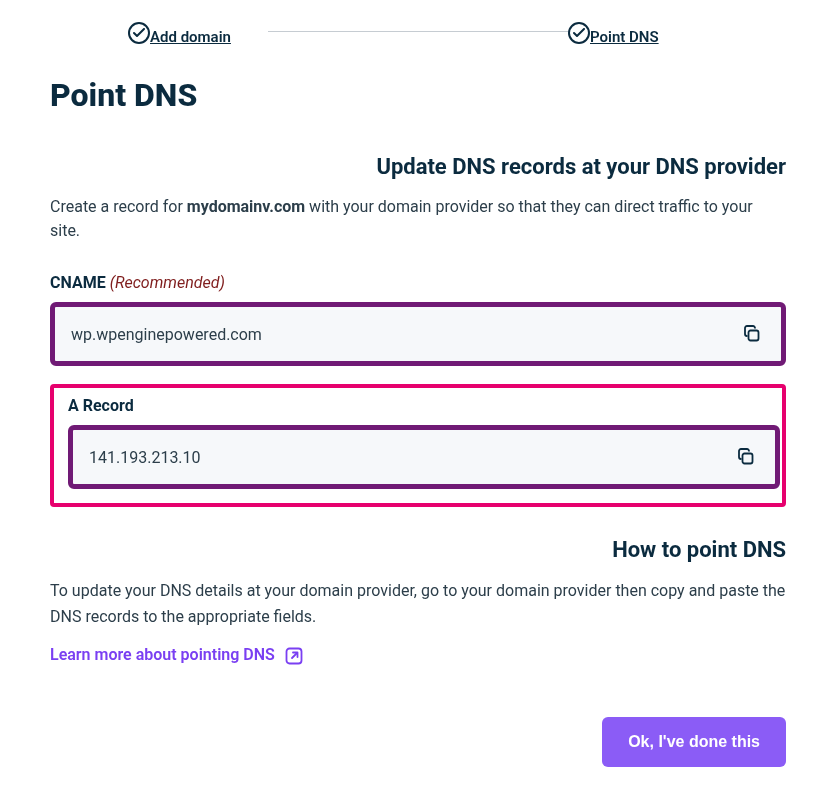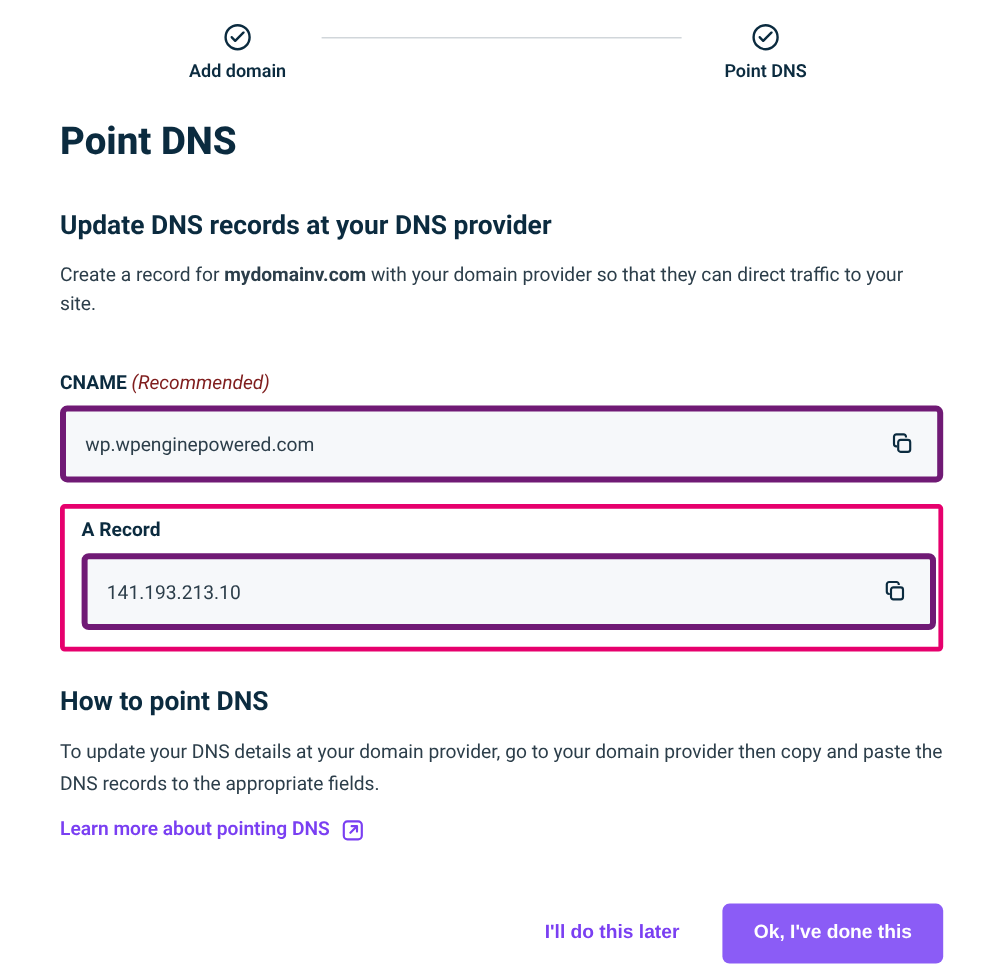--- a/index.html
+++ b/index.html
@@ -12,23 +12,24 @@
   }
   .stepper {
     display: flex;
     align-items: flex-start;
     justify-content: center;
     gap: 0;
     margin-bottom: 30px;
   }
   .step {
     display: flex;
-    flex-direction: column;
+    flex-direction: row;
     align-items: center;
     width: 140px;
+    text-decoration: underline;
   }
   .step-circle {
     width: 22px;
     height: 22px;
     border: 2px solid #0b2b3f;
     border-radius: 50%;
     display: flex;
     align-items: center;
     justify-content: center;
     background: #fff;
@@ -50,26 +51,27 @@
     font-size: 32px;
     font-weight: 800;
     color: #0b2b3f;
     margin-bottom: 40px;
   }
   h2.section-title {
     font-size: 22px;
     font-weight: 700;
     color: #0b2b3f;
     margin-bottom: 16px;
+    text-align: right;
   }
   p.body-text {
     font-size: 16px;
     color: #2c3e4a;
     line-height: 1.5;
-    margin-bottom: 44px;
+    margin-bottom: 30px;
   }
   strong.inline { font-weight: 700; }
   .record-block { margin-bottom: 18px; }
   .record-label {
     font-size: 16px;
     color: #0b2b3f;
     font-weight: 700;
     margin-bottom: 10px;
   }
   .record-label .hint {
@@ -244,18 +246,17 @@
     <svg width="20" height="20" viewBox="0 0 20 20" fill="none">
       <rect x="2.5" y="2.5" width="15" height="15" rx="3" stroke="#7a3ff2" stroke-width="1.8"></rect>
       <path d="M8 12 L13 7" stroke="#7a3ff2" stroke-width="1.8" stroke-linecap="round"></path>
       <path d="M9 6.5 H13.5 V11" stroke="#7a3ff2" stroke-width="1.8" stroke-linecap="round" stroke-linejoin="round" fill="none"></path>
     </svg>
   </span>
 </a>
 
 
 <div class="footer-buttons">
-  <button class="btn-secondary">I'll do this later</button>
   <button class="btn-primary">Ok, I've done this</button>
 </div>
 
 
 
 
 </body></html>

